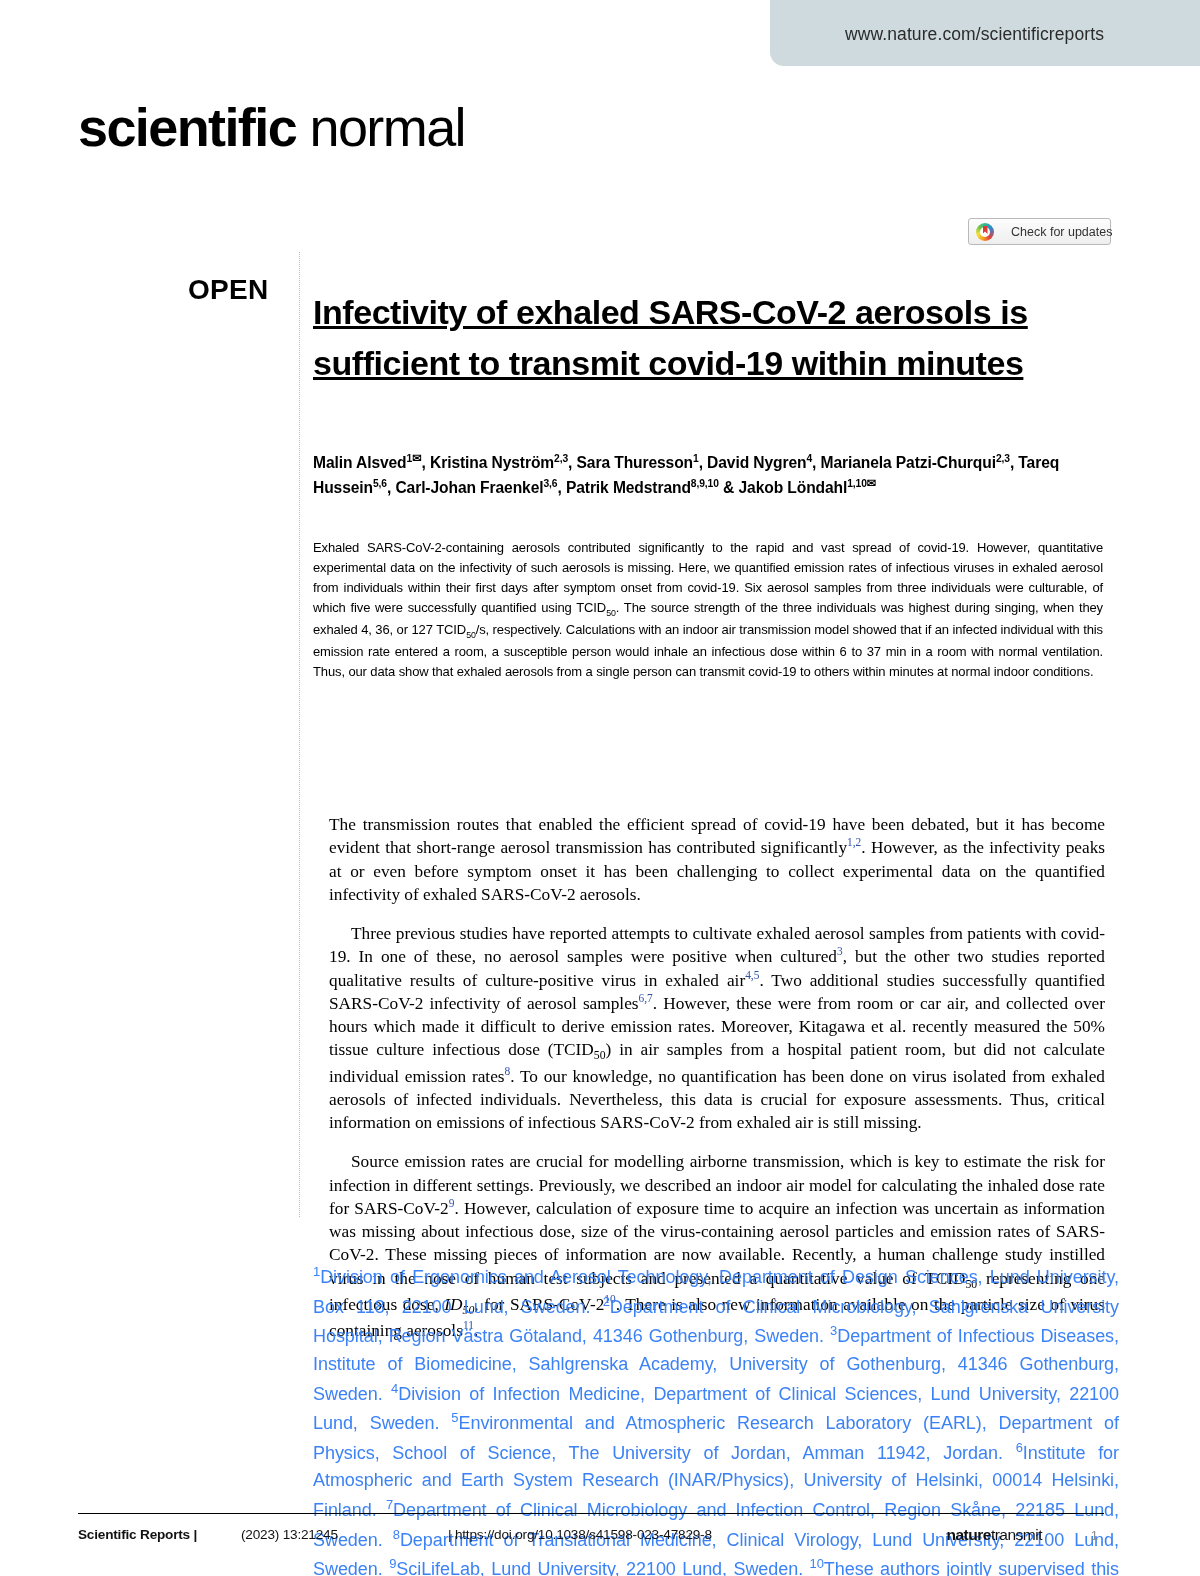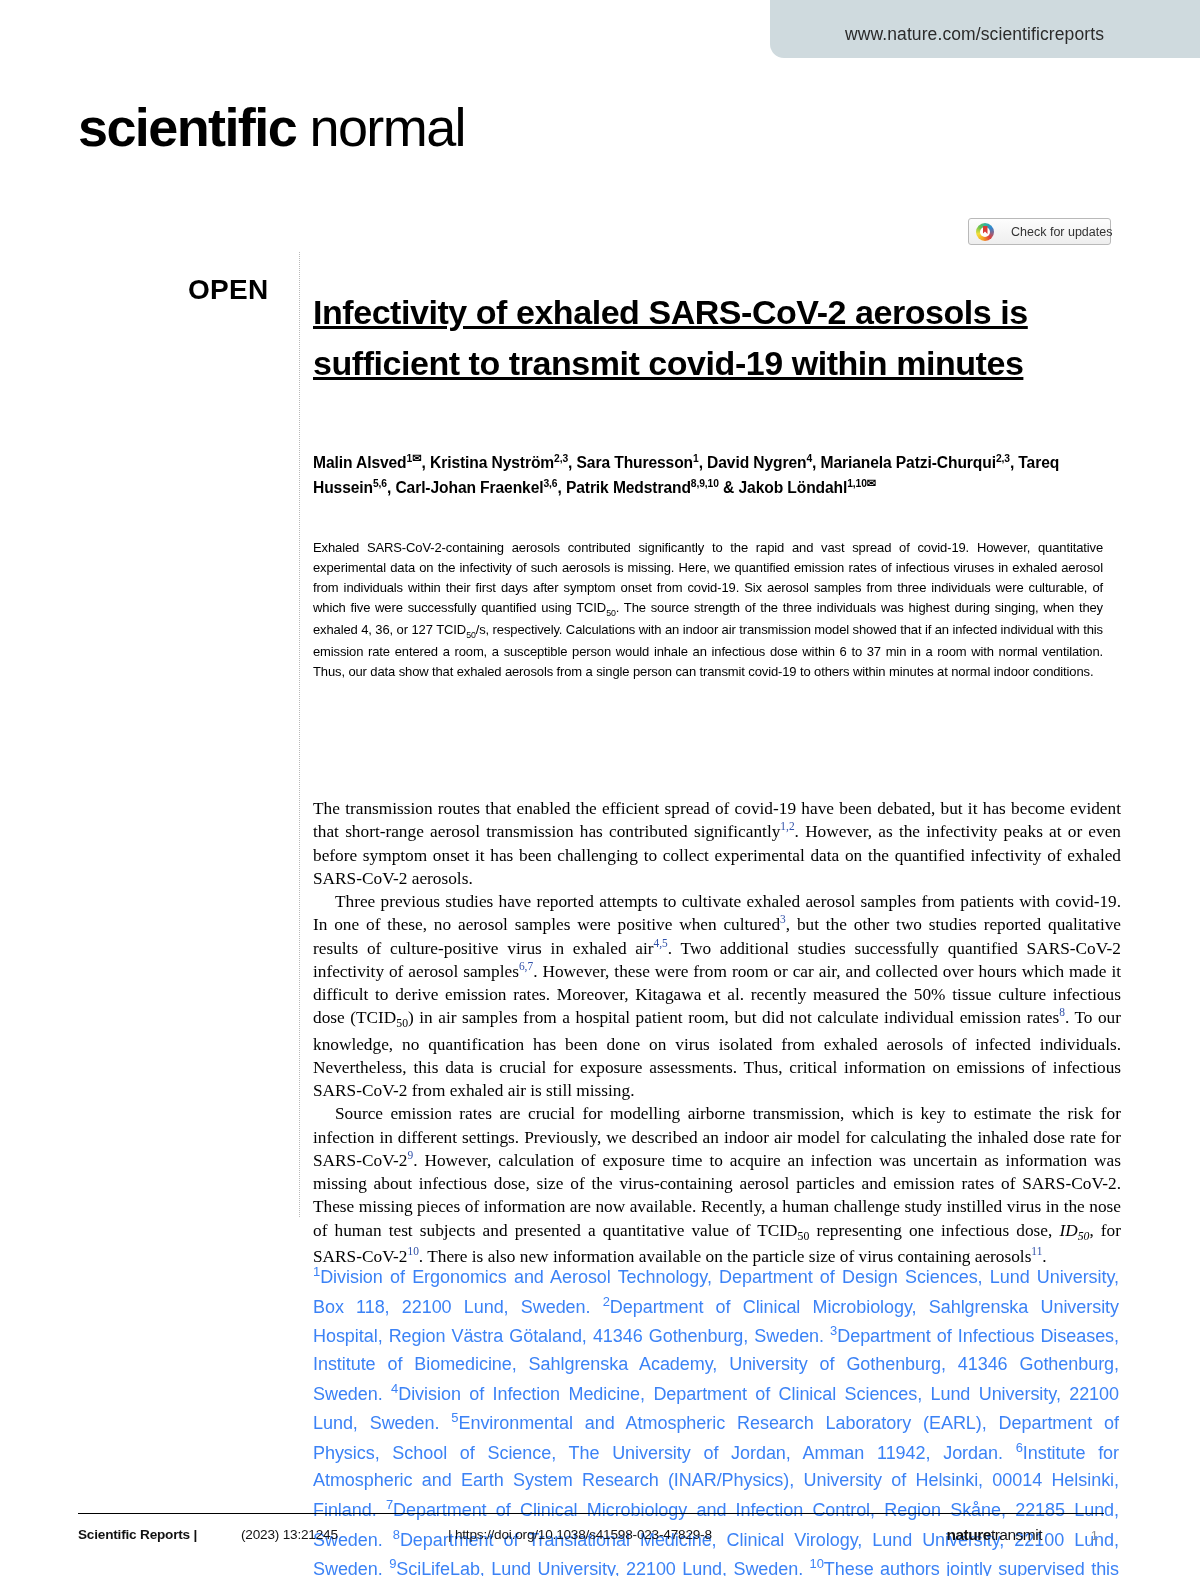--- a/index.html
+++ b/index.html
@@ -14,21 +14,21 @@
     font-family: "Liberation Sans", sans-serif;
     overflow: hidden;
   }
 
   
   .header-bar {
     position: absolute;
     top: 0;
     left: 770px;
     width: 430px;
-    height: 58px;
+    height: 66px;
     background: #cfdade;
     border-bottom-left-radius: 14px;
   }
   .header-bar-url {
     position: absolute;
     right: 96px;
     top: 24px;
     font-size: 17.5px;
     color: #2b2b2b;
     letter-spacing: 0.1px;
@@ -169,21 +169,21 @@
     position: absolute;
     left: 313px;
     top: 797px;
     width: 808px;
     font-family: "Liberation Serif", serif;
     font-size: 17.3px;
     line-height: 1.345;
     color: #000;
     text-align: justify;
   }
-  .body-text p { margin: 0; text-indent: 0; }
+  .body-text p { margin: 16px; text-indent: 0; }
   .body-text p + p { text-indent: 22px; }
   .body-text sub { font-size: 0.68em; }
   .cite {
     color: #2f50a8;
     font-size: 0.66em;
     vertical-align: super;
     line-height: 0;
   }
 
   

